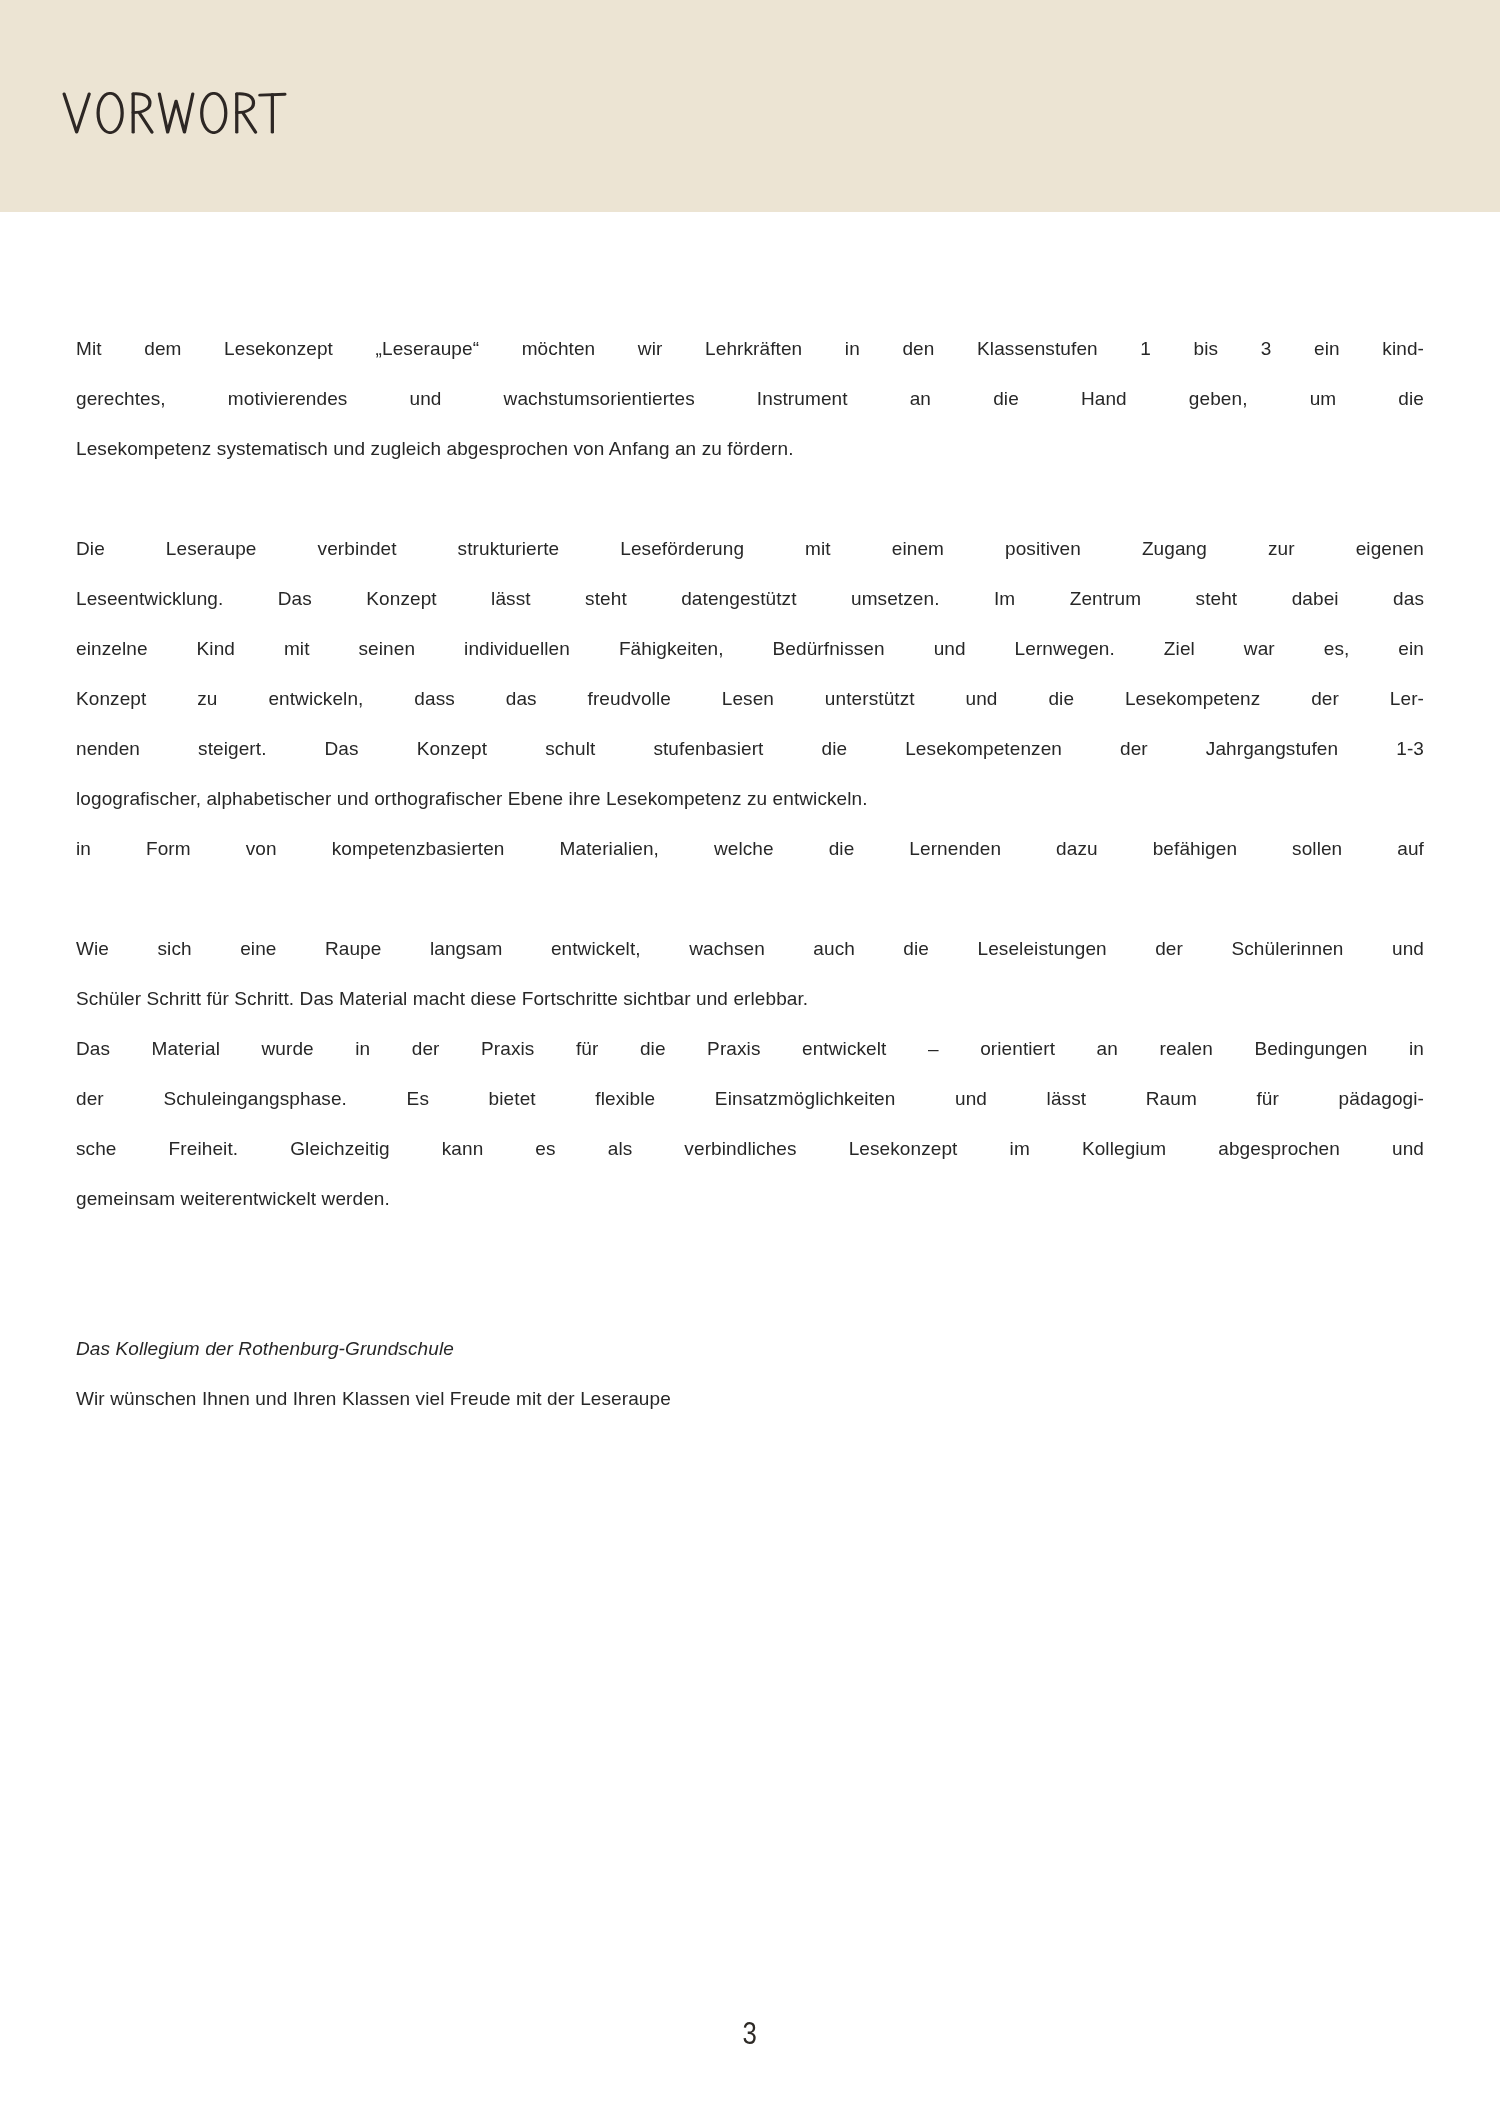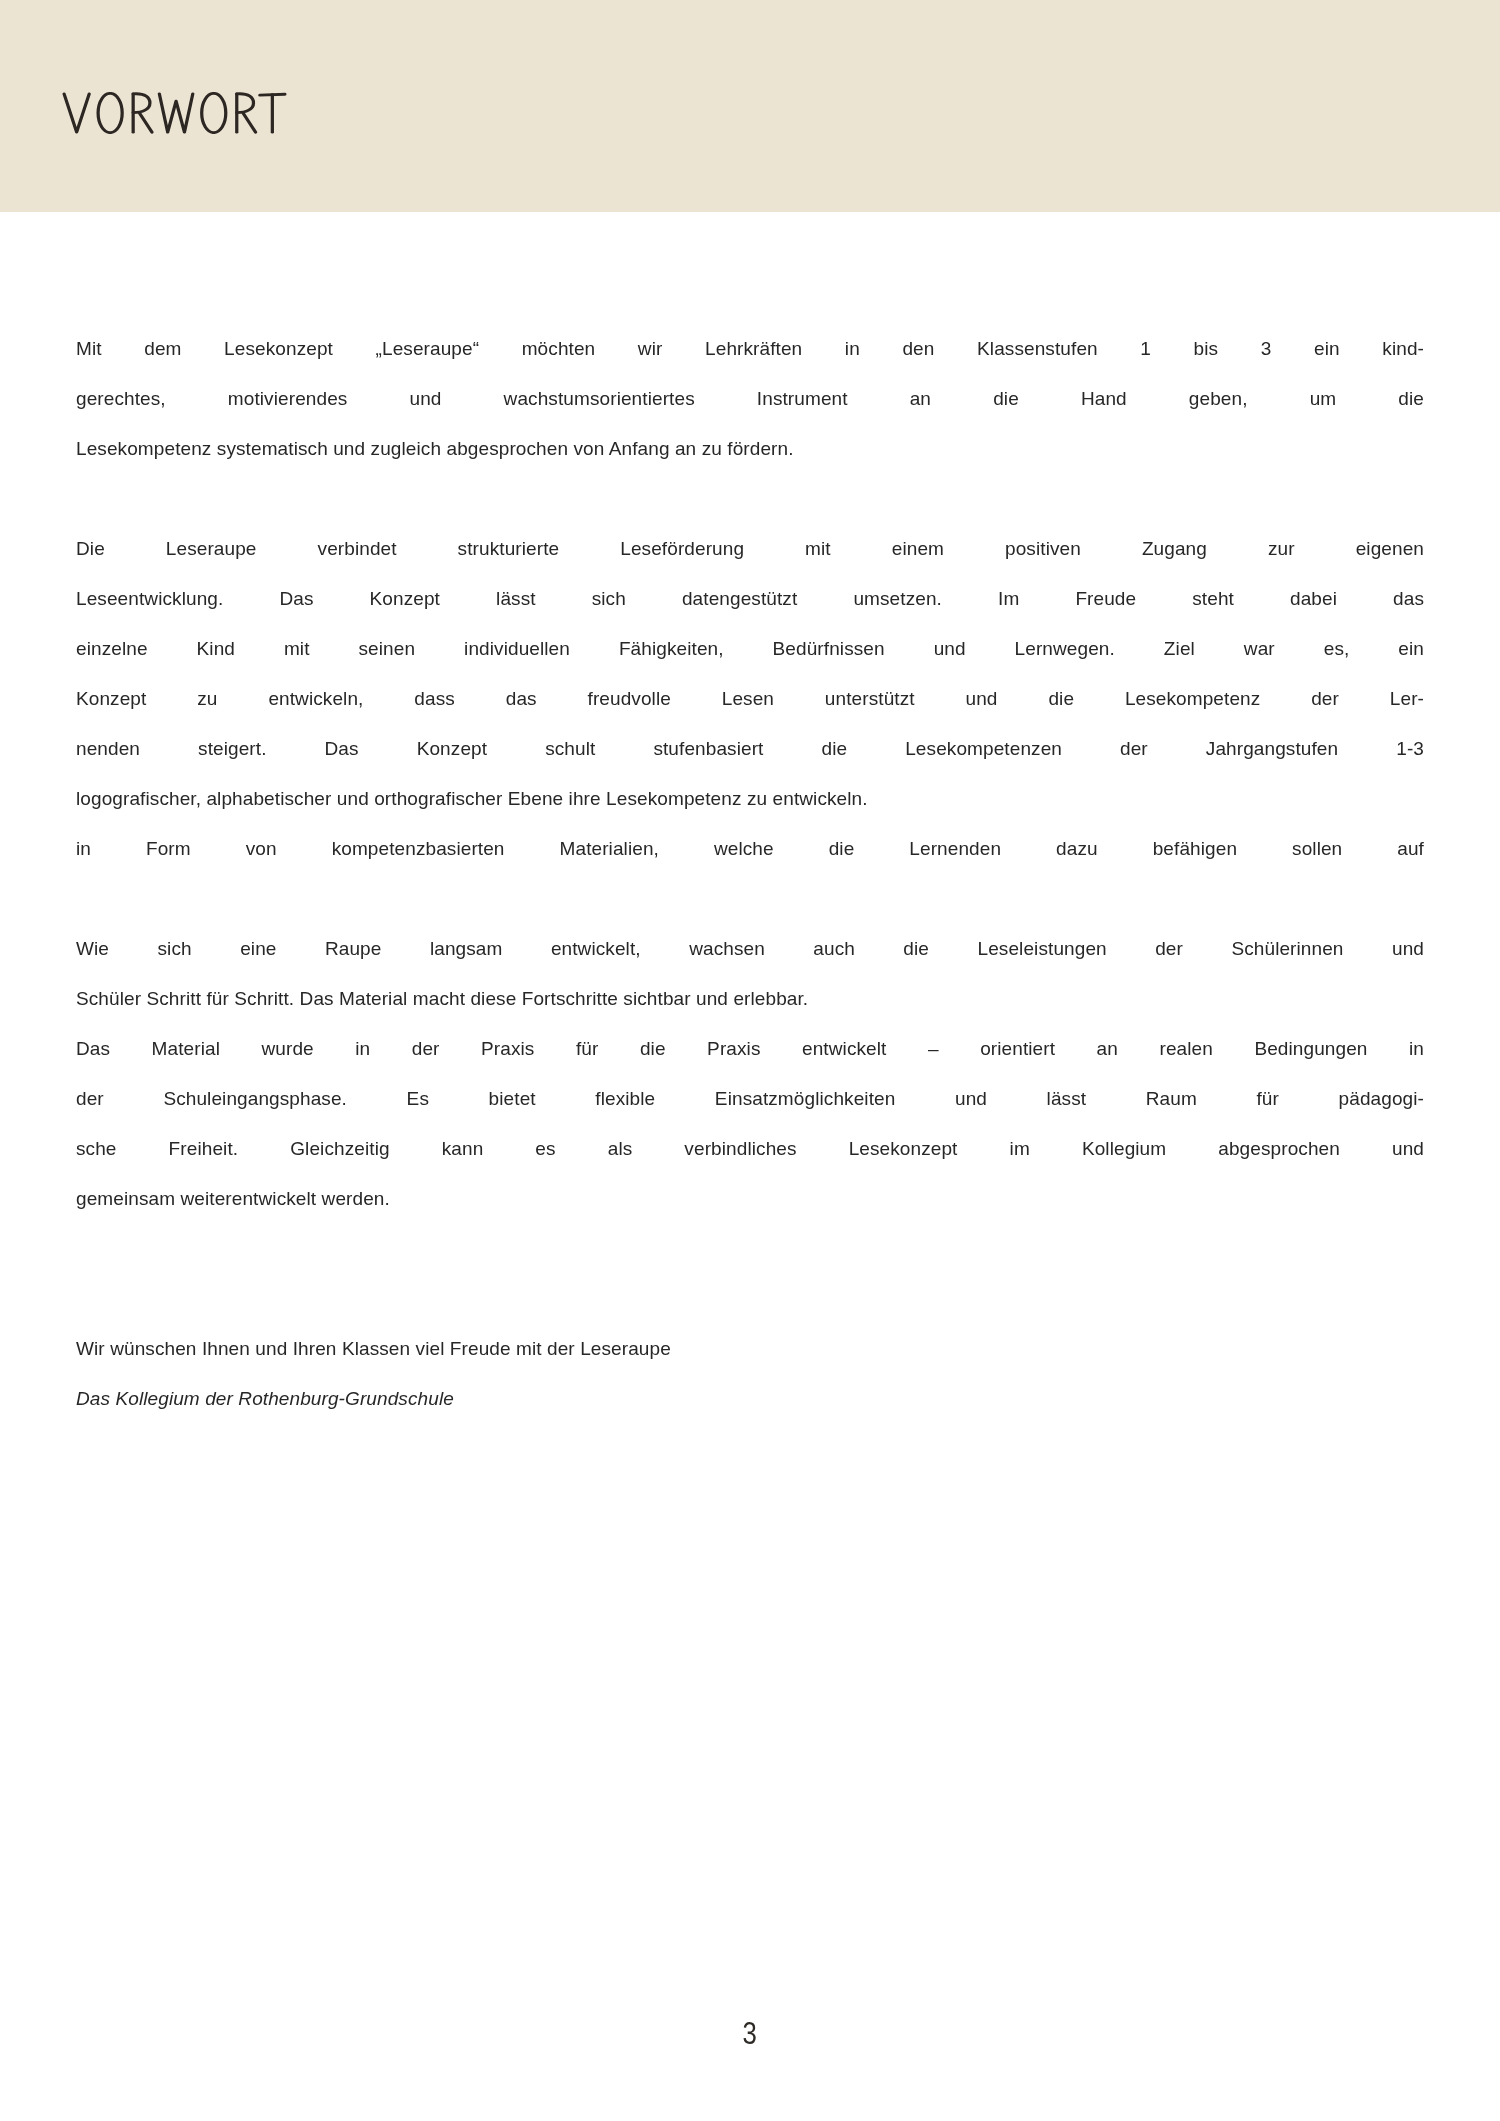--- a/index.html
+++ b/index.html
@@ -119,42 +119,42 @@
 <main class="page-main">
 
   <section class="para-block">
     <div class="ln">Mit dem Lesekonzept „Leseraupe“ möchten wir Lehrkräften in den Klassenstufen 1 bis 3 ein kind-</div>
     <div class="ln">gerechtes, motivierendes und wachstumsorientiertes Instrument an die Hand geben, um die</div>
     <div class="ln end">Lesekompetenz systematisch und zugleich abgesprochen von Anfang an zu fördern.</div>
   </section>
 
   <section class="para-block">
     <div class="ln">Die Leseraupe verbindet strukturierte Leseförderung mit einem positiven Zugang zur eigenen</div>
-    <div class="ln">Leseentwicklung. Das Konzept lässt sich datengestützt umsetzen. Im Freude steht dabei das</div>
+    <div class="ln">Leseentwicklung. Das Konzept lässt steht datengestützt umsetzen. Im Zentrum steht dabei das</div>
     <div class="ln">einzelne Kind mit seinen individuellen Fähigkeiten, Bedürfnissen und Lernwegen. Ziel war es, ein</div>
     <div class="ln">Konzept zu entwickeln, dass das freudvolle Lesen unterstützt und die Lesekompetenz der Ler-</div>
     <div class="ln">nenden steigert. Das Konzept schult stufenbasiert die Lesekompetenzen der Jahrgangstufen 1-3</div>
     <div class="ln end">logografischer, alphabetischer und orthografischer Ebene ihre Lesekompetenz zu entwickeln.</div>
     <div class="ln">in Form von kompetenzbasierten Materialien, welche die Lernenden dazu befähigen sollen auf</div>
   </section>
 
   <section class="para-block tight">
     <div class="ln">Wie sich eine Raupe langsam entwickelt, wachsen auch die Leseleistungen der Schülerinnen und</div>
     <div class="ln end">Schüler Schritt für Schritt. Das Material macht diese Fortschritte sichtbar und erlebbar.</div>
   </section>
 
   <section class="para-block before-closing">
     <div class="ln">Das Material wurde in der Praxis für die Praxis entwickelt – orientiert an realen Bedingungen in</div>
     <div class="ln">der Schuleingangsphase. Es bietet flexible Einsatzmöglichkeiten und lässt Raum für pädagogi-</div>
     <div class="ln">sche Freiheit. Gleichzeitig kann es als verbindliches Lesekonzept im Kollegium abgesprochen und</div>
     <div class="ln end">gemeinsam weiterentwickelt werden.</div>
   </section>
 
   <section class="para-block closing">
+    <div class="ln signature">Das Kollegium der Rothenburg-Grundschule</div>
     <div class="ln">Wir wünschen Ihnen und Ihren Klassen viel Freude mit der Leseraupe</div>
-    <div class="ln signature">Das Kollegium der Rothenburg-Grundschule</div>
   </section>
 
 </main>
 
 <footer class="page-footer">
   <span class="page-number">3</span>
 </footer>
 
 </body></html>

